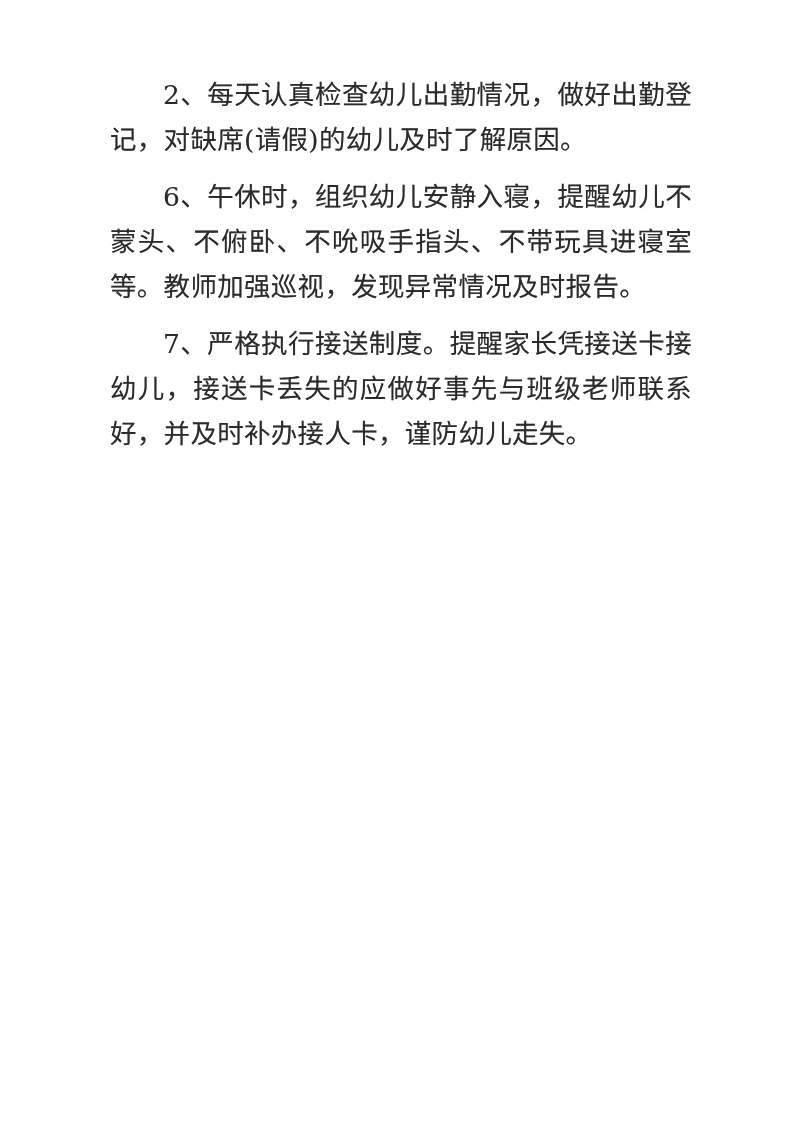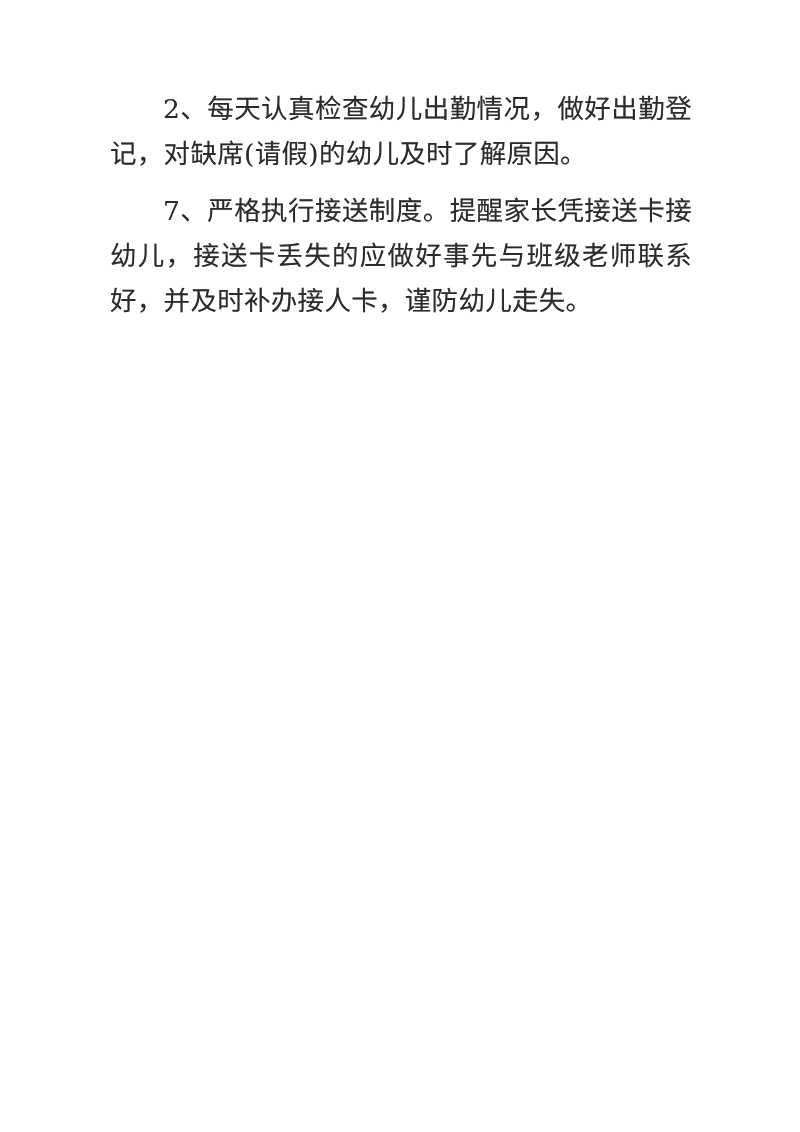--- a/index.html
+++ b/index.html
@@ -19,21 +19,21 @@
     position: relative;
     width: 800px;
     height: 1132px;
     background: #ffffff;
     box-sizing: border-box;
   }
 
   .doc-body {
     position: absolute;
     left: 110px;
-    top: 86px;
+    top: 72px;
     width: 582px;
   }
 
   .para {
     margin: 0 0 12px 0;
     font-size: 26.5px;
     line-height: 45px;
     color: #2b2b2b;
     text-indent: 53px;
     text-align: justify;
@@ -59,17 +59,18 @@
 
 <div class="page">
   <div class="doc-body">
 
     <p class="para">2、每天认真检查幼儿出勤情况，做好出勤登记，对缺席(请假)的幼儿及时了解原因。</p>
 
 
 
 
 
+    <p class="para">6、午休时，组织幼儿安静入寝，提醒幼儿不蒙头、不俯卧、不吮吸手指头、不带玩具进寝室等。教师加强巡视，发现异常情况及时报告。</p>
 
     <p class="para">7、严格执行接送制度。提醒家长凭接送卡接幼儿，接送卡丢失的应做好事先与班级老师联系好，并及时补办接人卡，谨防幼儿走失。</p>
 
   </div>
 </div>
 
 </body></html>

